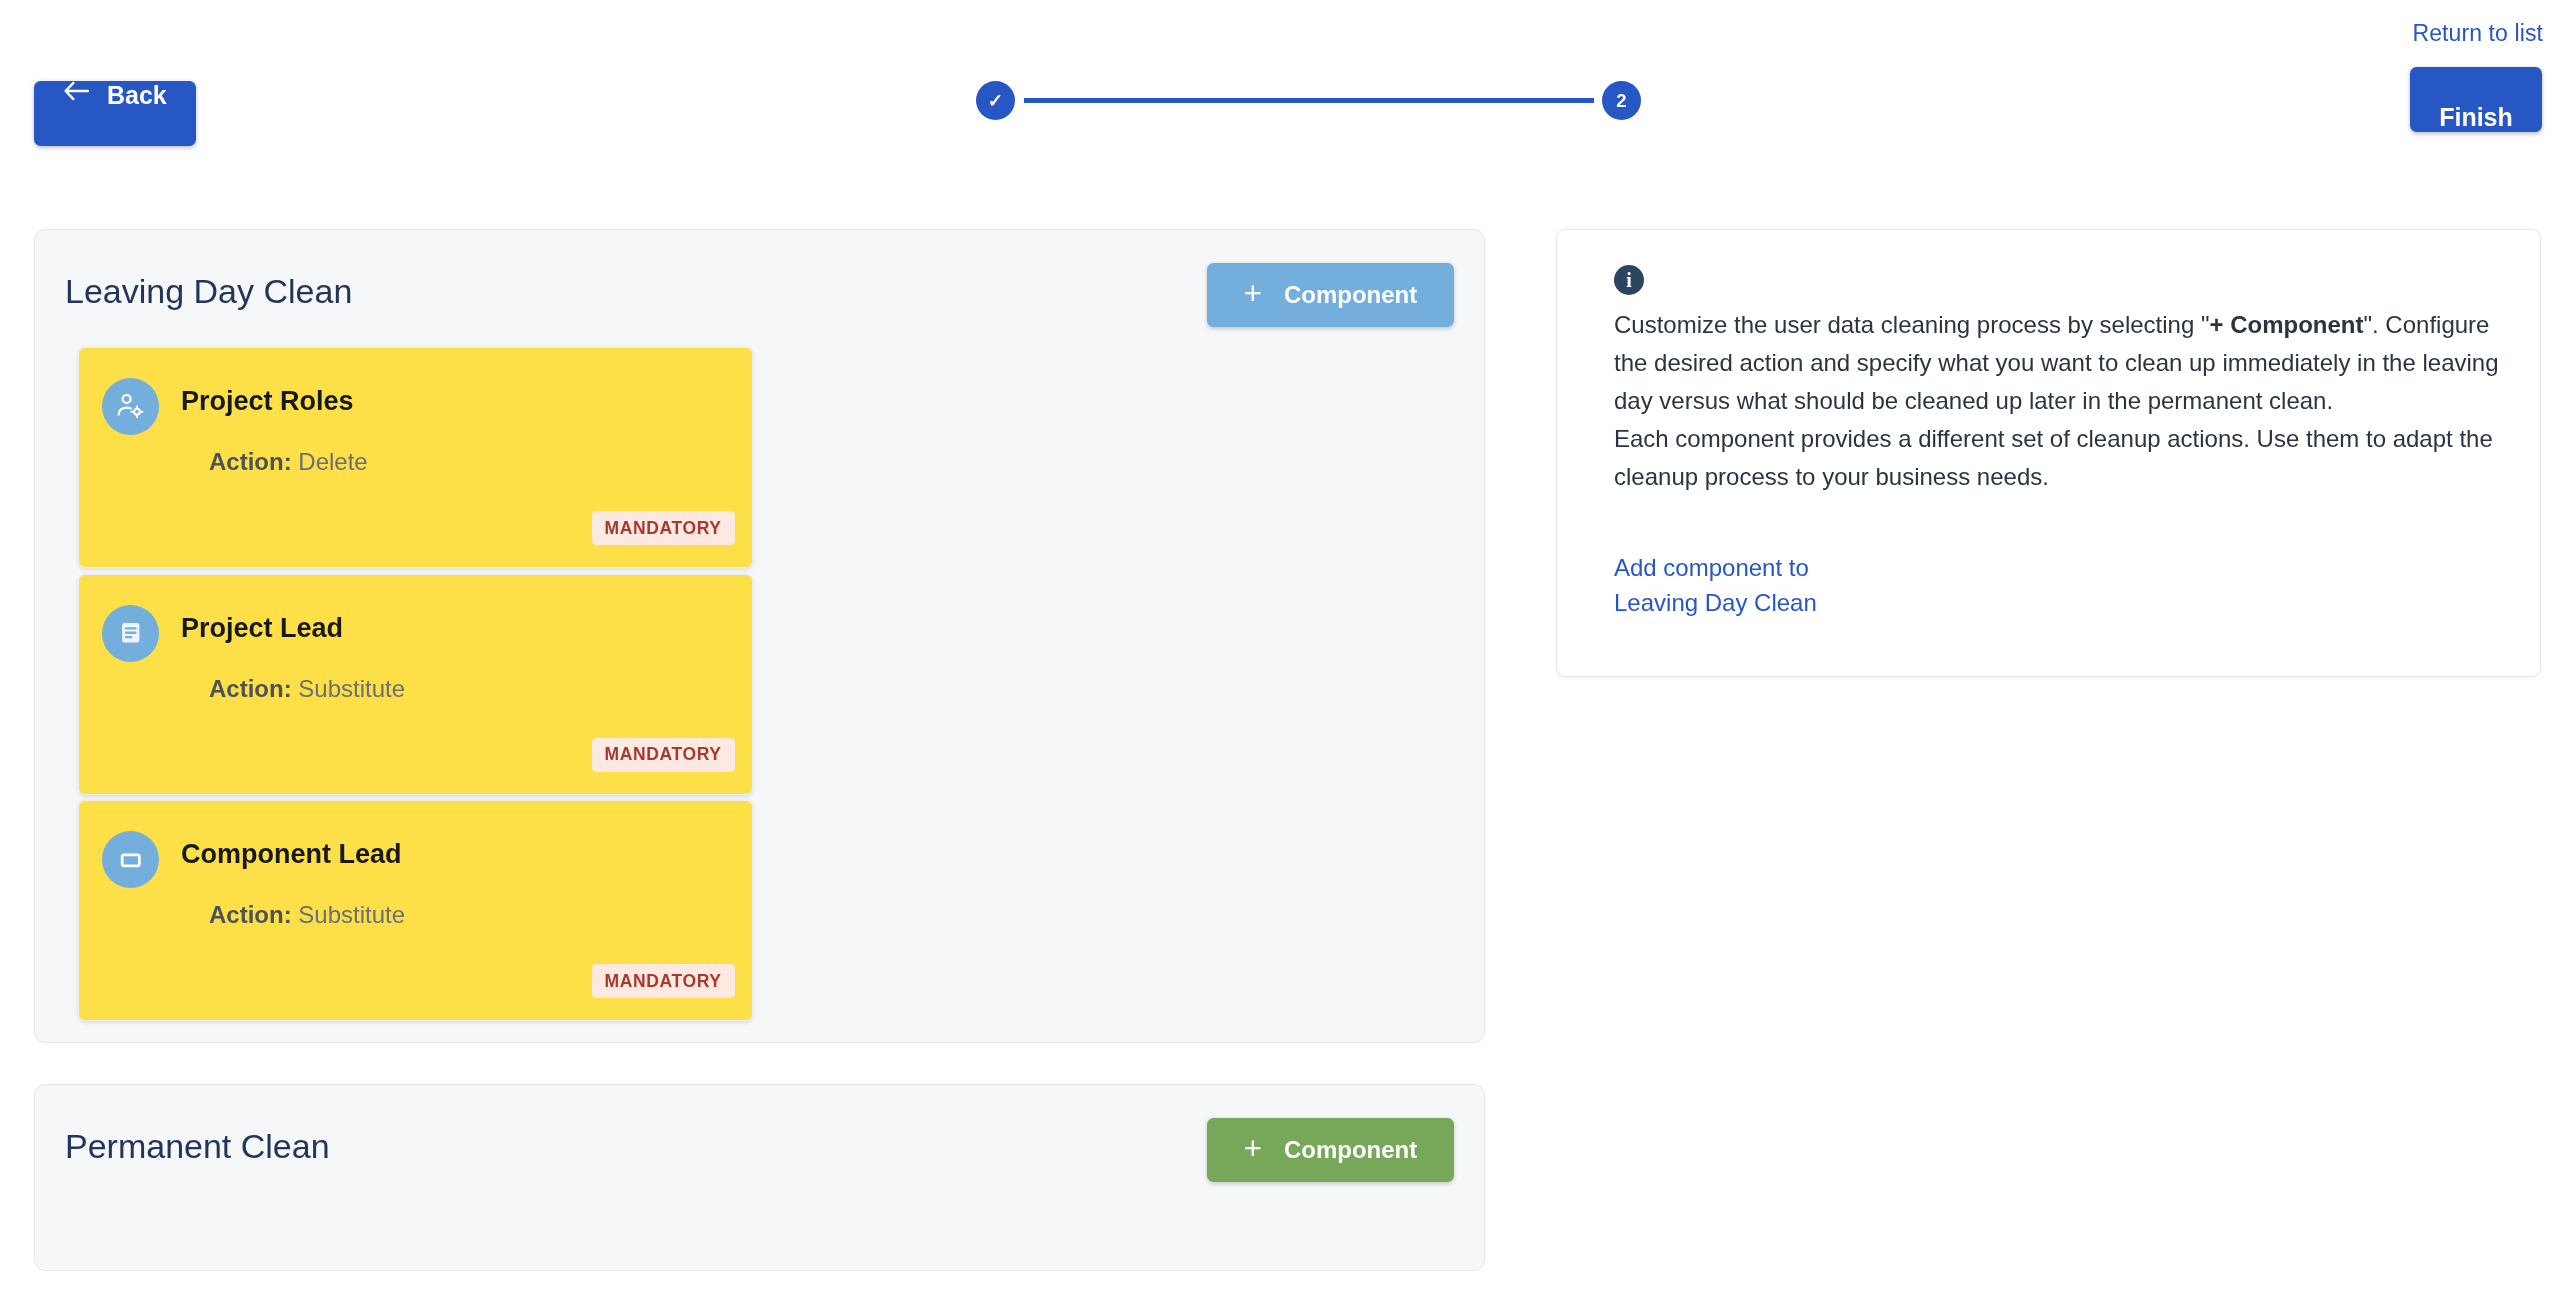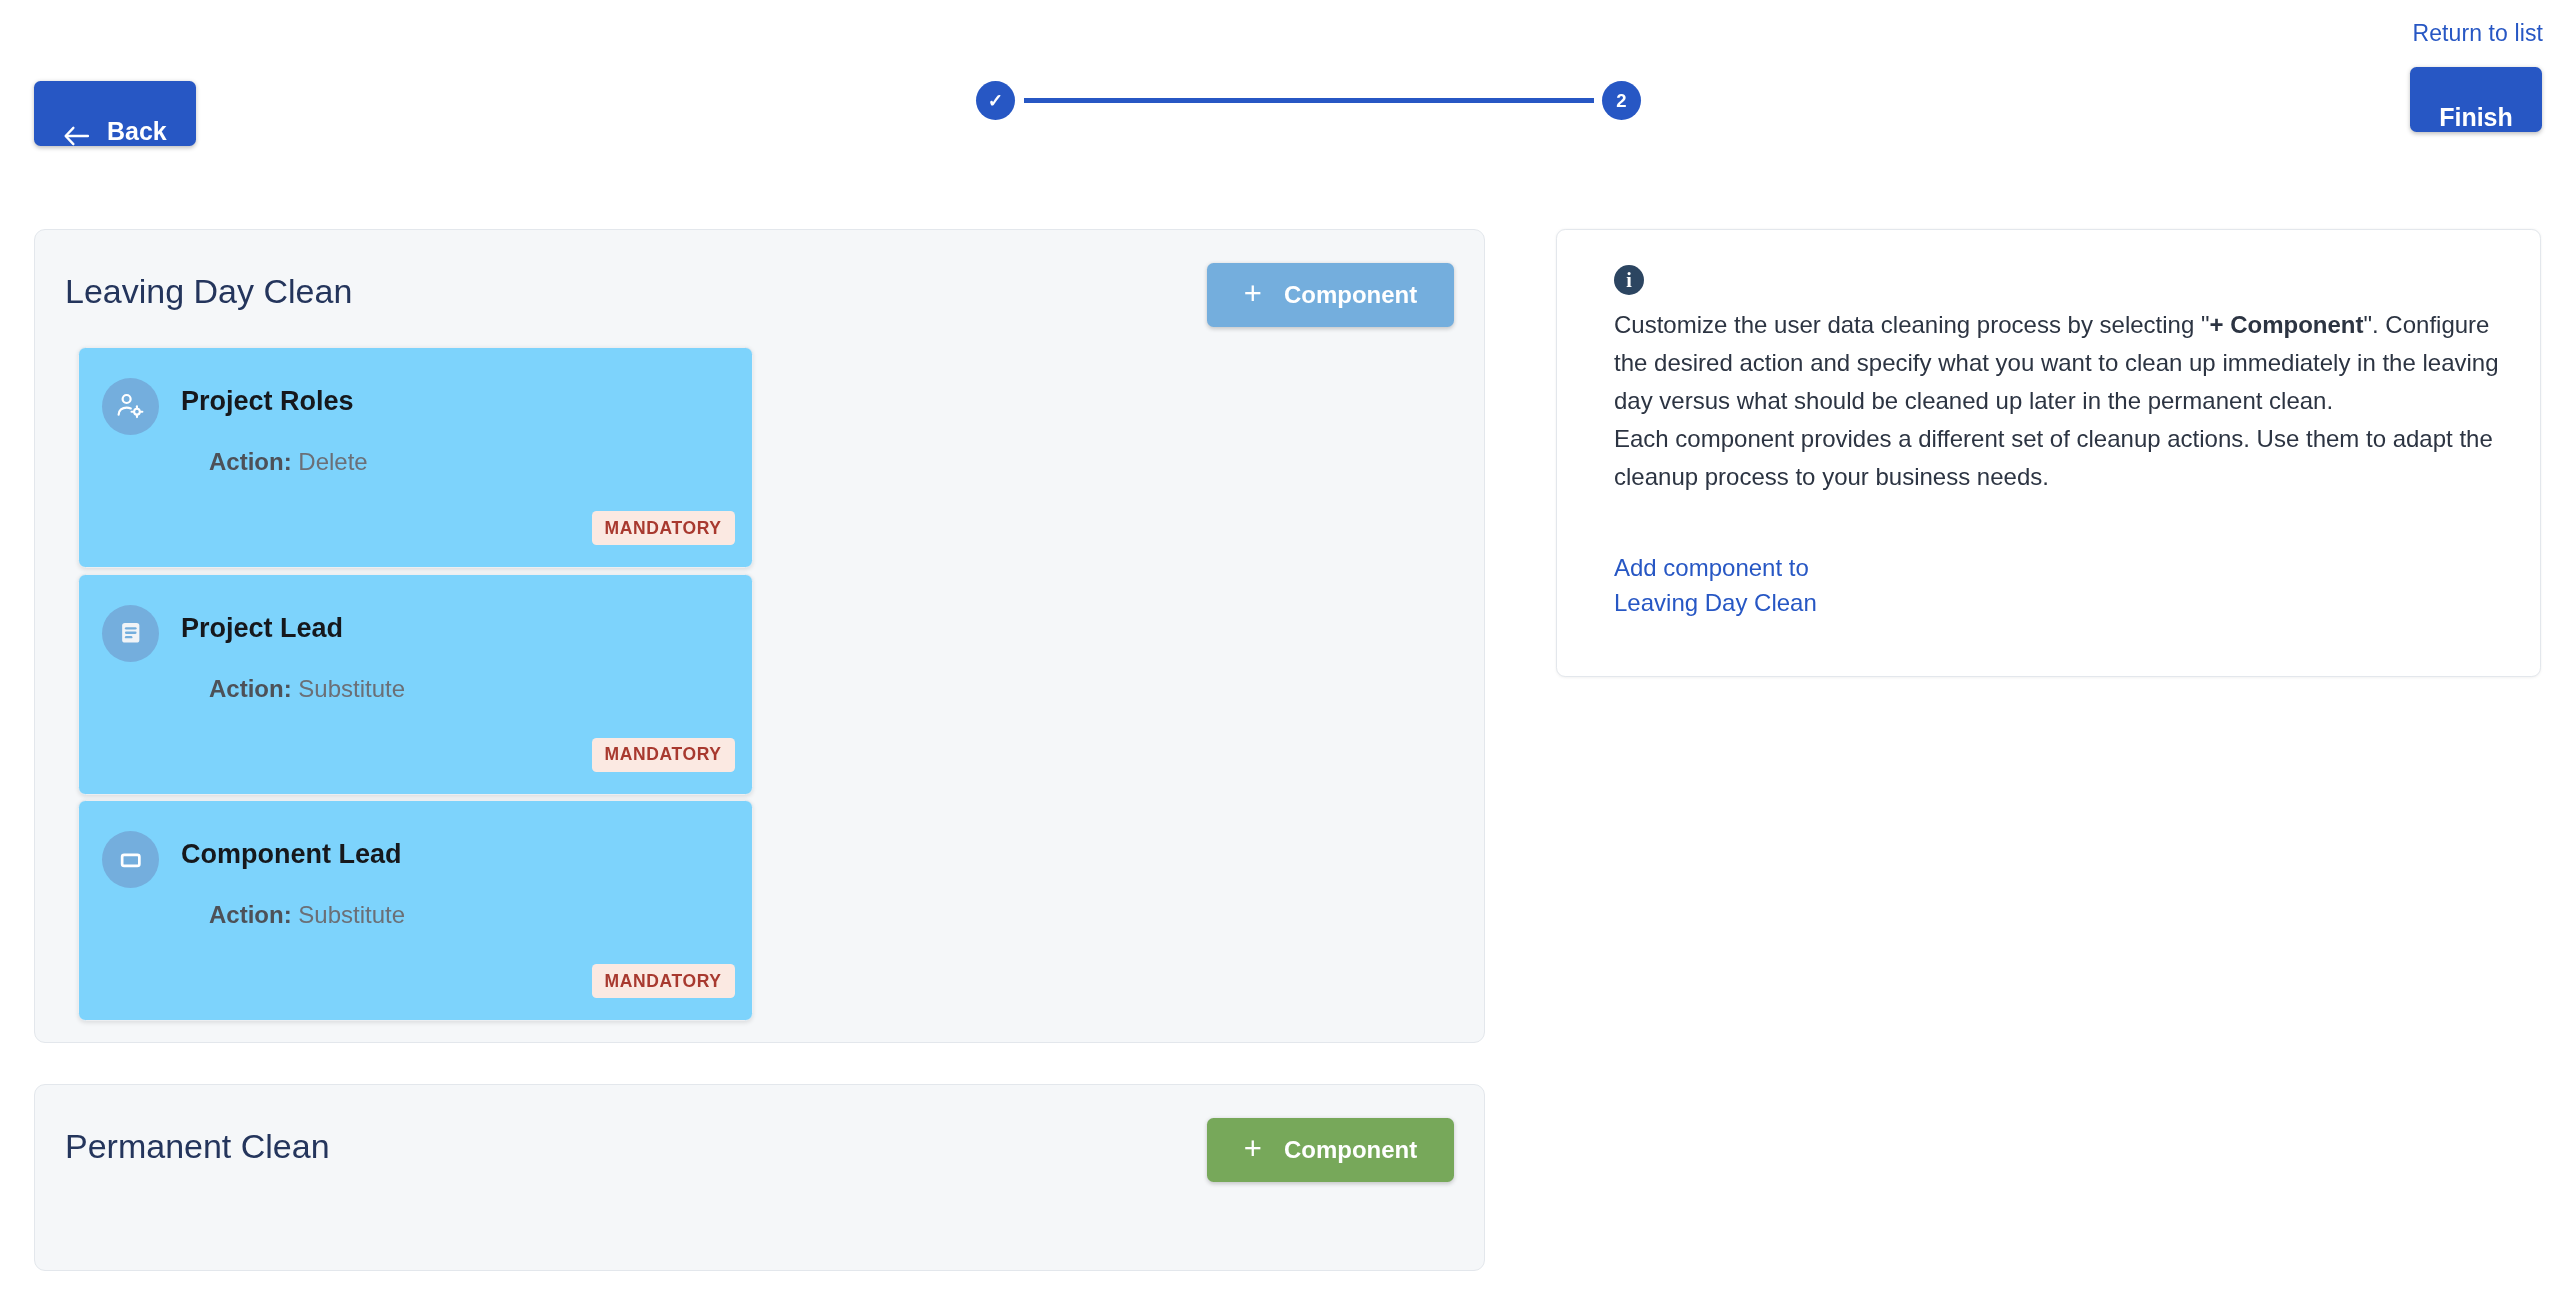--- a/index.html
+++ b/index.html
@@ -38,21 +38,21 @@
     width: 162px;
     height: 65px;
     background: #2757c4;
     border: none;
     border-radius: 6.5px;
     color: #ffffff;
     font-size: 25px;
     font-weight: bold;
     font-family: "Liberation Sans", sans-serif;
     display: flex;
-    align-items: flex-end;
+    align-items: flex-start;
     justify-content: center;
     gap: 15.7px;
     cursor: pointer;
     box-shadow: 0 1.8px 4.6px rgba(0,0,0,0.25);
   }
   .back-button .arrow-ico { display: flex; align-items: center; }
 
   .finish-button {
     position: absolute;
     right: 34px;
@@ -196,21 +196,21 @@
   .component-list {
     position: absolute;
     left: 43px;
     top: 117px;
     width: 1366px;
   }
   .component-card {
     position: relative;
     width: 675px;
     height: 221px;
-    background: #7dd3fc;
+    background: #fde047;
     border: 0.9px solid #eceef1;
     border-radius: 7.4px;
     box-shadow: 0 1.8px 4.6px rgba(0,0,0,0.10);
     margin-bottom: 5.5px;
     cursor: pointer;
   }
   .card-icon {
     position: absolute;
     left: 23px;
     top: 30px;

